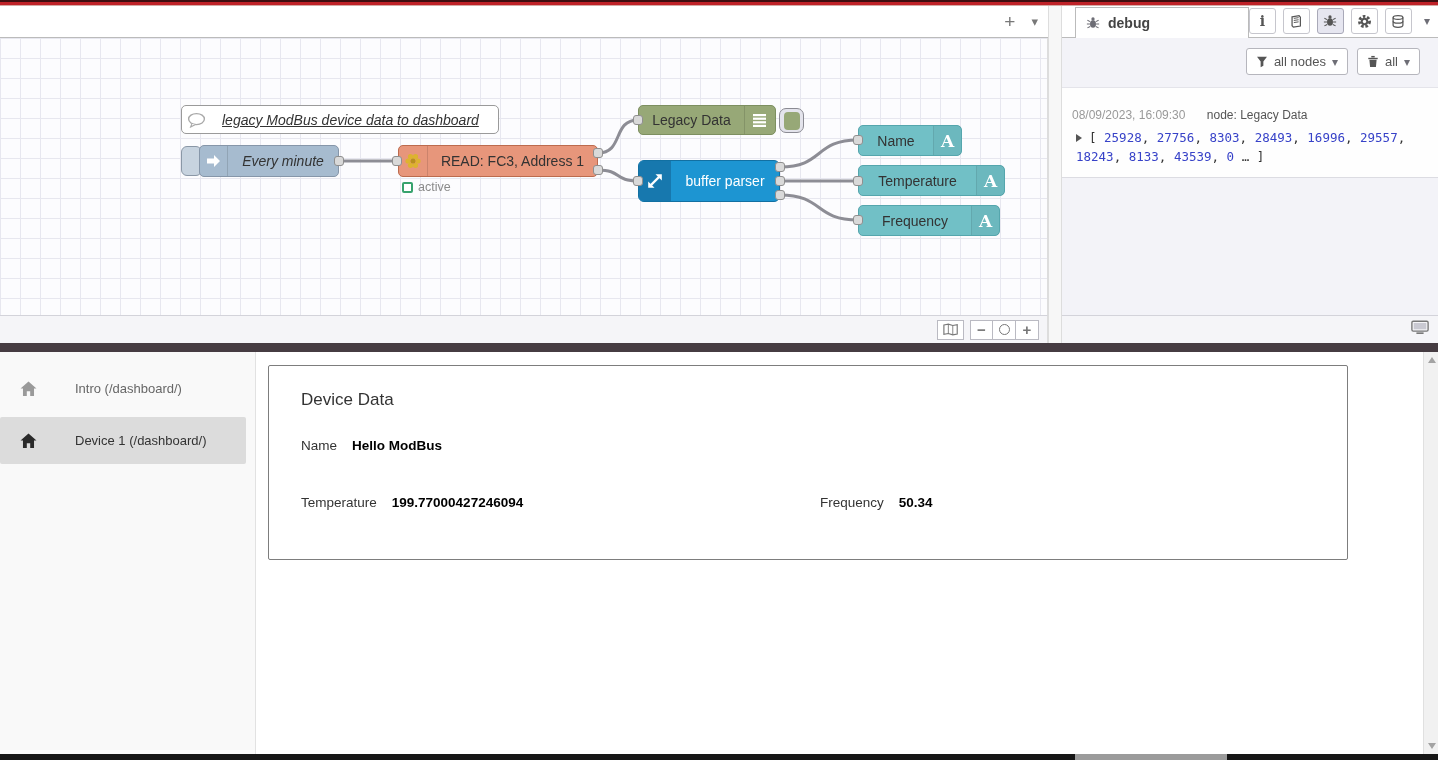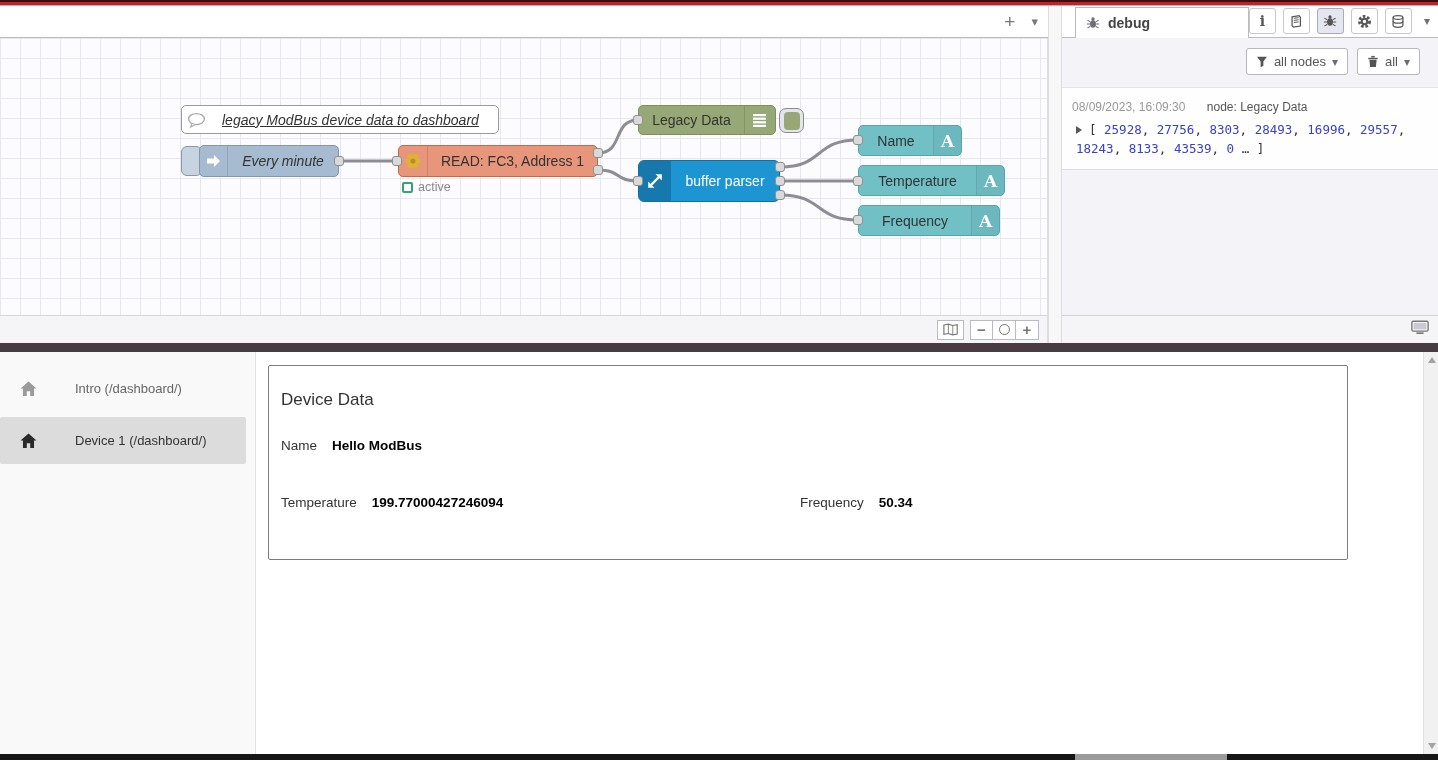--- a/index.html
+++ b/index.html
@@ -79,21 +79,21 @@
   .debug-tab { width:180px; height:31px; background:#fff; border:1px solid #bbb; border-bottom:none; display:flex; align-items:center; gap:8px; padding-left:10px; margin-bottom:-1px; z-index:2; font-size:14px; color:#444; font-weight:bold; cursor:pointer; }
   .dtb-btns { margin-left:auto; display:flex; align-items:center; gap:7px; padding-bottom:3px; }
   .sq-btn { width:27px; height:26px; background:#fff; border:1px solid #c6c6cd; border-radius:3px; display:flex; align-items:center; justify-content:center; cursor:pointer; color:#555; font-family:"DejaVu Serif", serif; font-weight:bold; font-size:14px; }
   .sq-btn.active { background:#e6e6f0; border-color:#a9a9b8; }
   .caret { color:#6e6e76; font-size:12px; }
 
   .debug-body { height:277px; background:#f3f3f8; }
   .filter-row { display:flex; justify-content:flex-end; gap:9px; padding:10px 18px 8px; }
   .filter-btn { background:#fff; border:1px solid #b6b6bd; border-radius:3px; padding:5px 9px; font-size:13px; color:#555; display:flex; align-items:center; gap:6px; cursor:pointer; font-family:inherit; }
 
-  .dbg-msg { background:#fefefe; border-top:1px solid #e4e4ea; border-bottom:1px solid #dcdce2; padding:12px 10px 10px; margin-top:4px; }
+  .dbg-msg { background:#fefefe; border-top:1px solid #e4e4ea; border-bottom:1px solid #dcdce2; padding:20px 10px 10px; margin-top:4px; }
   .dbg-meta { font-size:12px; color:#999; }
   .dbg-meta .node-name { color:#555; margin-left:18px; }
   .dbg-path { font-size:12px; color:#a65c5c; margin-top:7px; }
   .dbg-payload { margin-top:7px; font-family:"DejaVu Sans Mono", monospace; font-size:12.5px; color:#333; line-height:1.5; padding-left:4px; }
   .dbg-payload .num { color:#3742c8; }
   .tri-right { display:inline-block; width:0; height:0; border-top:4px solid transparent; border-bottom:4px solid transparent; border-left:6px solid #555; margin-right:7px; }
 
   .debug-footer { height:28px; background:#f5f5f8; border-top:1px solid #d3d3da; display:flex; align-items:center; justify-content:flex-end; padding-right:9px; }
 
   
@@ -107,21 +107,21 @@
   .dash-title { font-size:20px; color:#3a3a3a; margin-left:30px; }
 
   .dash-body { display:flex; height:436px; }
   .dash-sidebar { width:256px; background:#f9f9f9; border-right:1px solid #e2e2e2; padding-top:13px; }
   .side-item { height:47px; display:flex; align-items:center; padding-left:20px; margin:0 9px 5px 0; border-radius:2px; cursor:pointer; }
   .side-item .lbl { font-size:13px; color:#666; margin-left:38px; }
   .side-item.selected { background:#dcdcdc; }
   .side-item.selected .lbl { color:#333; }
 
   .dash-content { flex:1; background:#fff; }
-  .card { margin:13px 0 0 12px; width:1080px; height:195px; border:1px solid #7d7d7d; border-radius:2px; background:#fff; padding:24px 12px; }
+  .card { margin:13px 0 0 12px; width:1080px; height:195px; border:1px solid #7d7d7d; border-radius:2px; background:#fff; padding:24px 32px; }
   .card-title { font-size:17px; color:#333; }
   .field-row1 { margin-top:28px; display:flex; align-items:baseline; }
   .field-row2 { margin-top:42px; display:flex; align-items:baseline; }
   .f-label { font-size:13.5px; color:#333; }
   .f-value { font-size:13.5px; font-weight:bold; color:#000; margin-left:15px; }
   .f-group { display:flex; align-items:baseline; }
   .f-group.first { width:519px; }
 
   
   .dash-scrollbar { position:absolute; right:0; top:0; width:15px; height:402px; background:#f1f1f1; border-left:1px solid #e0e0e0; z-index:5; }

